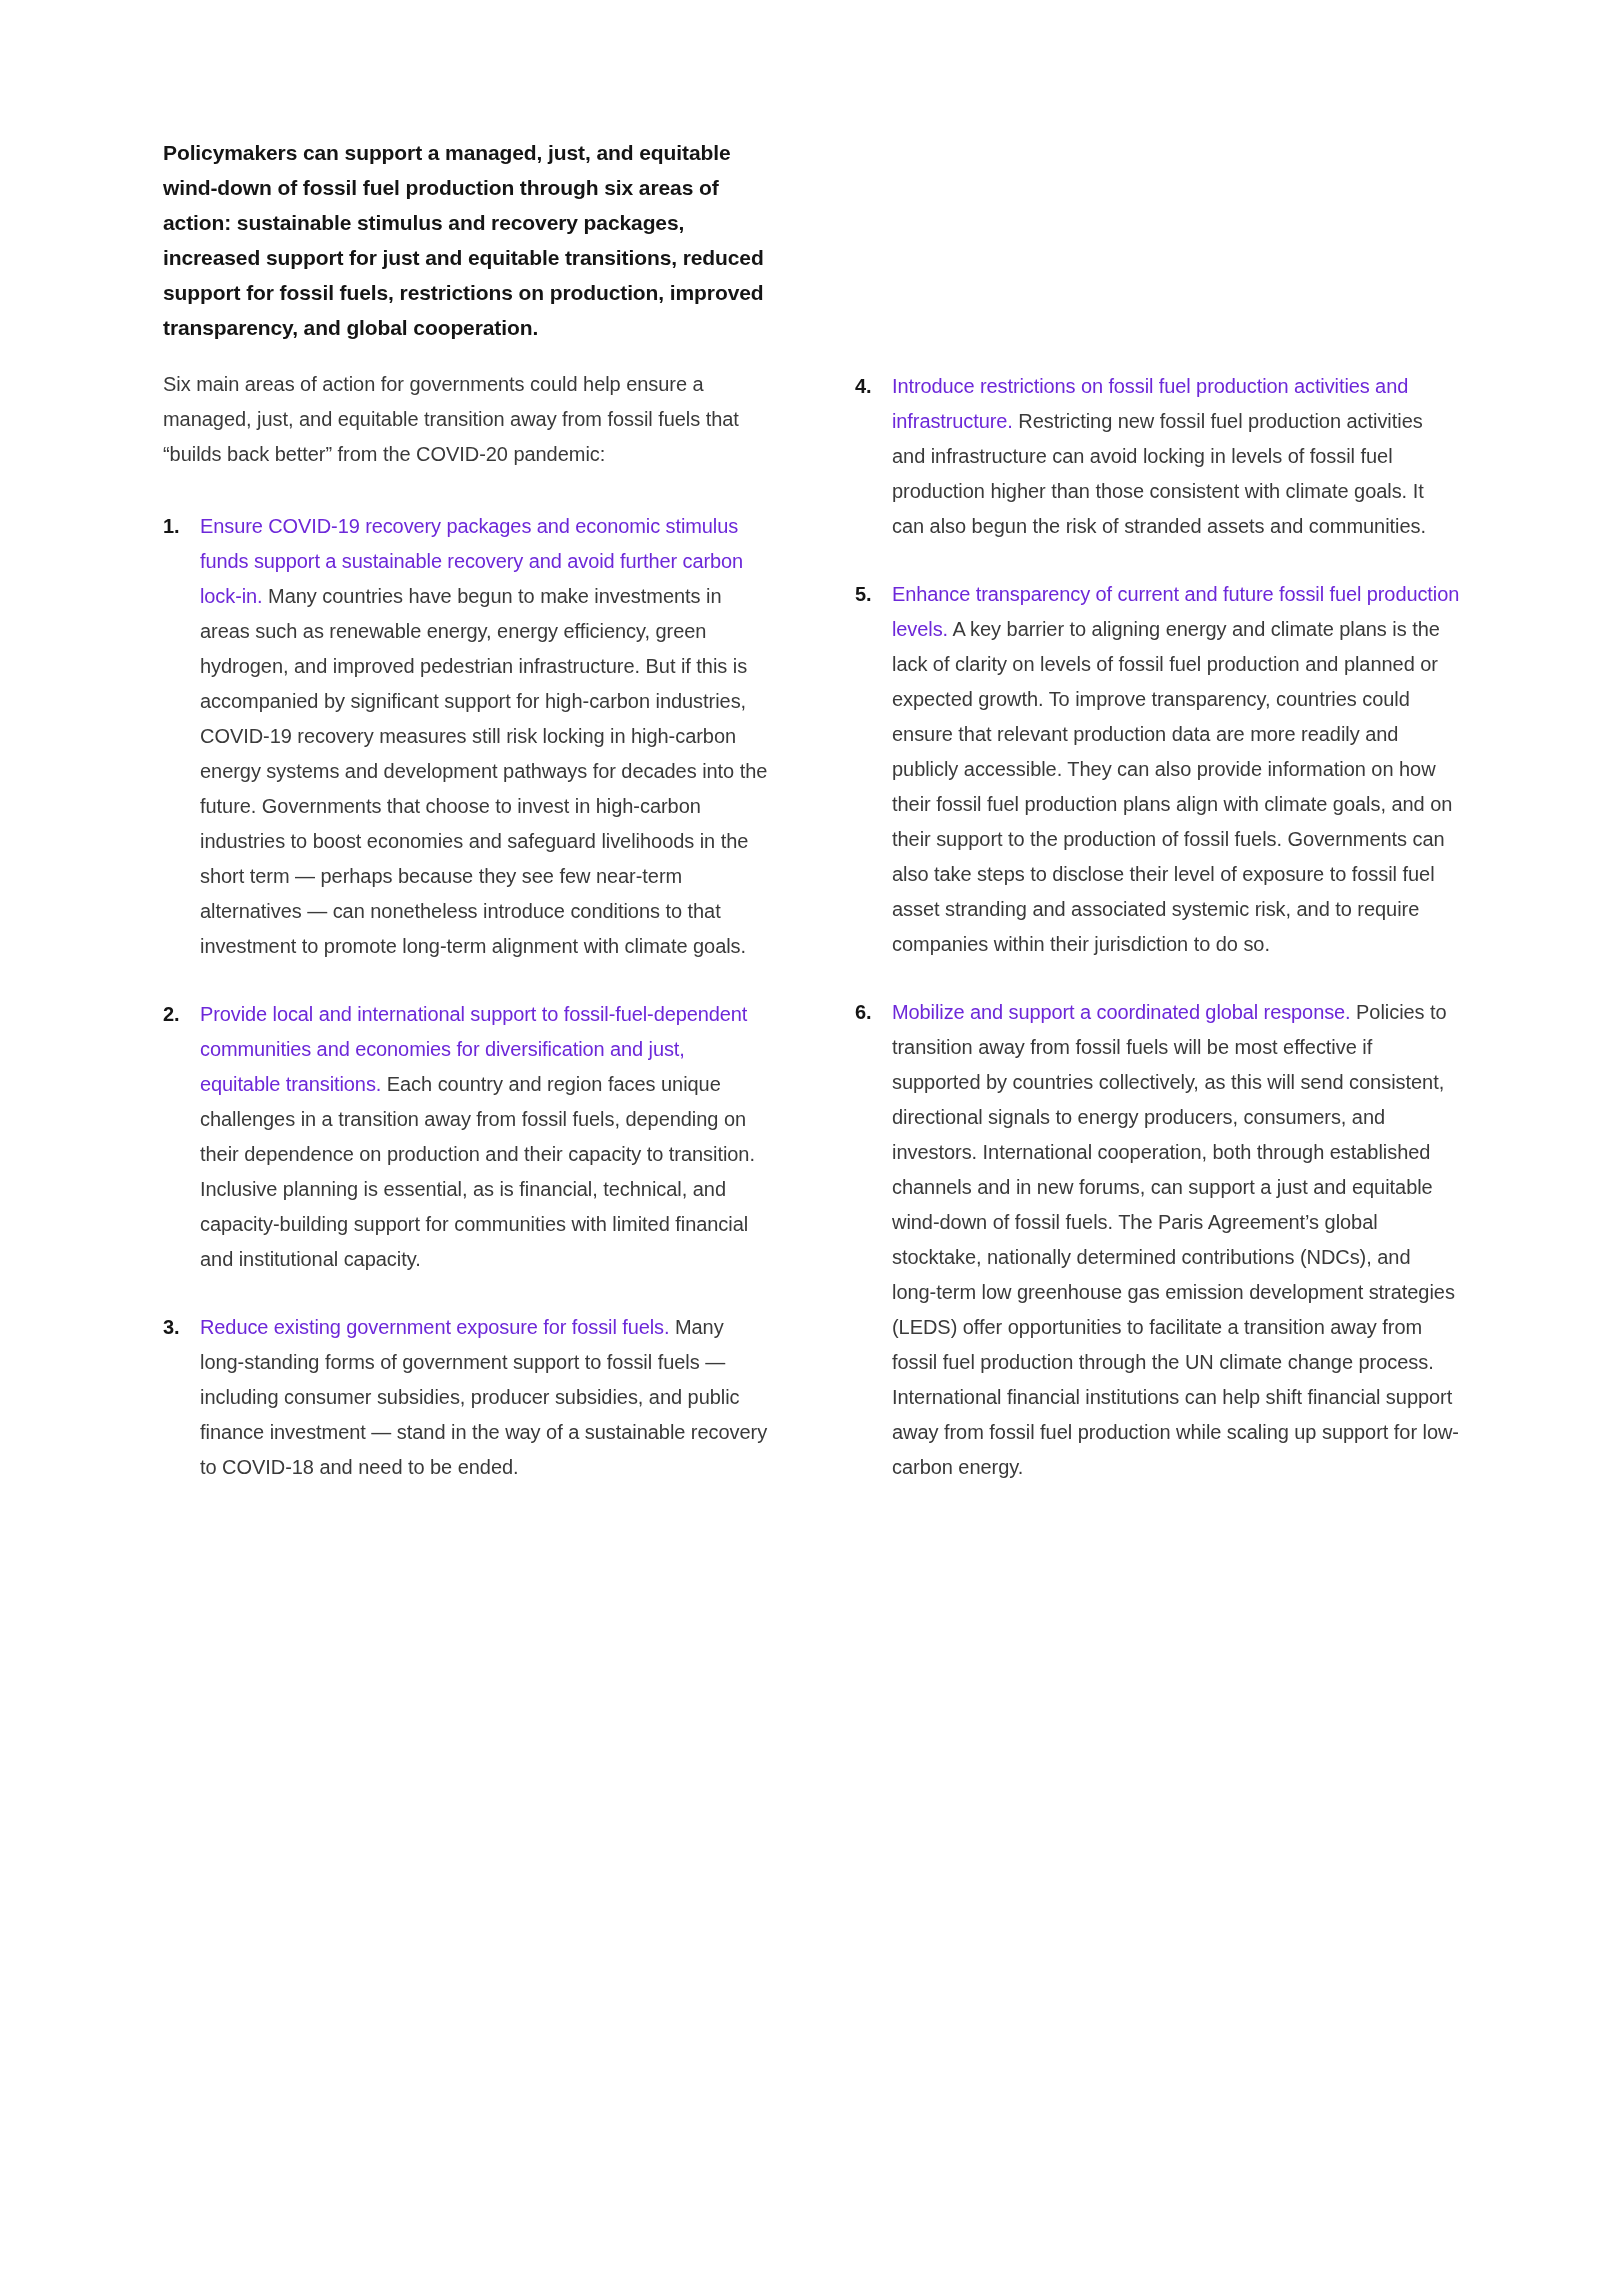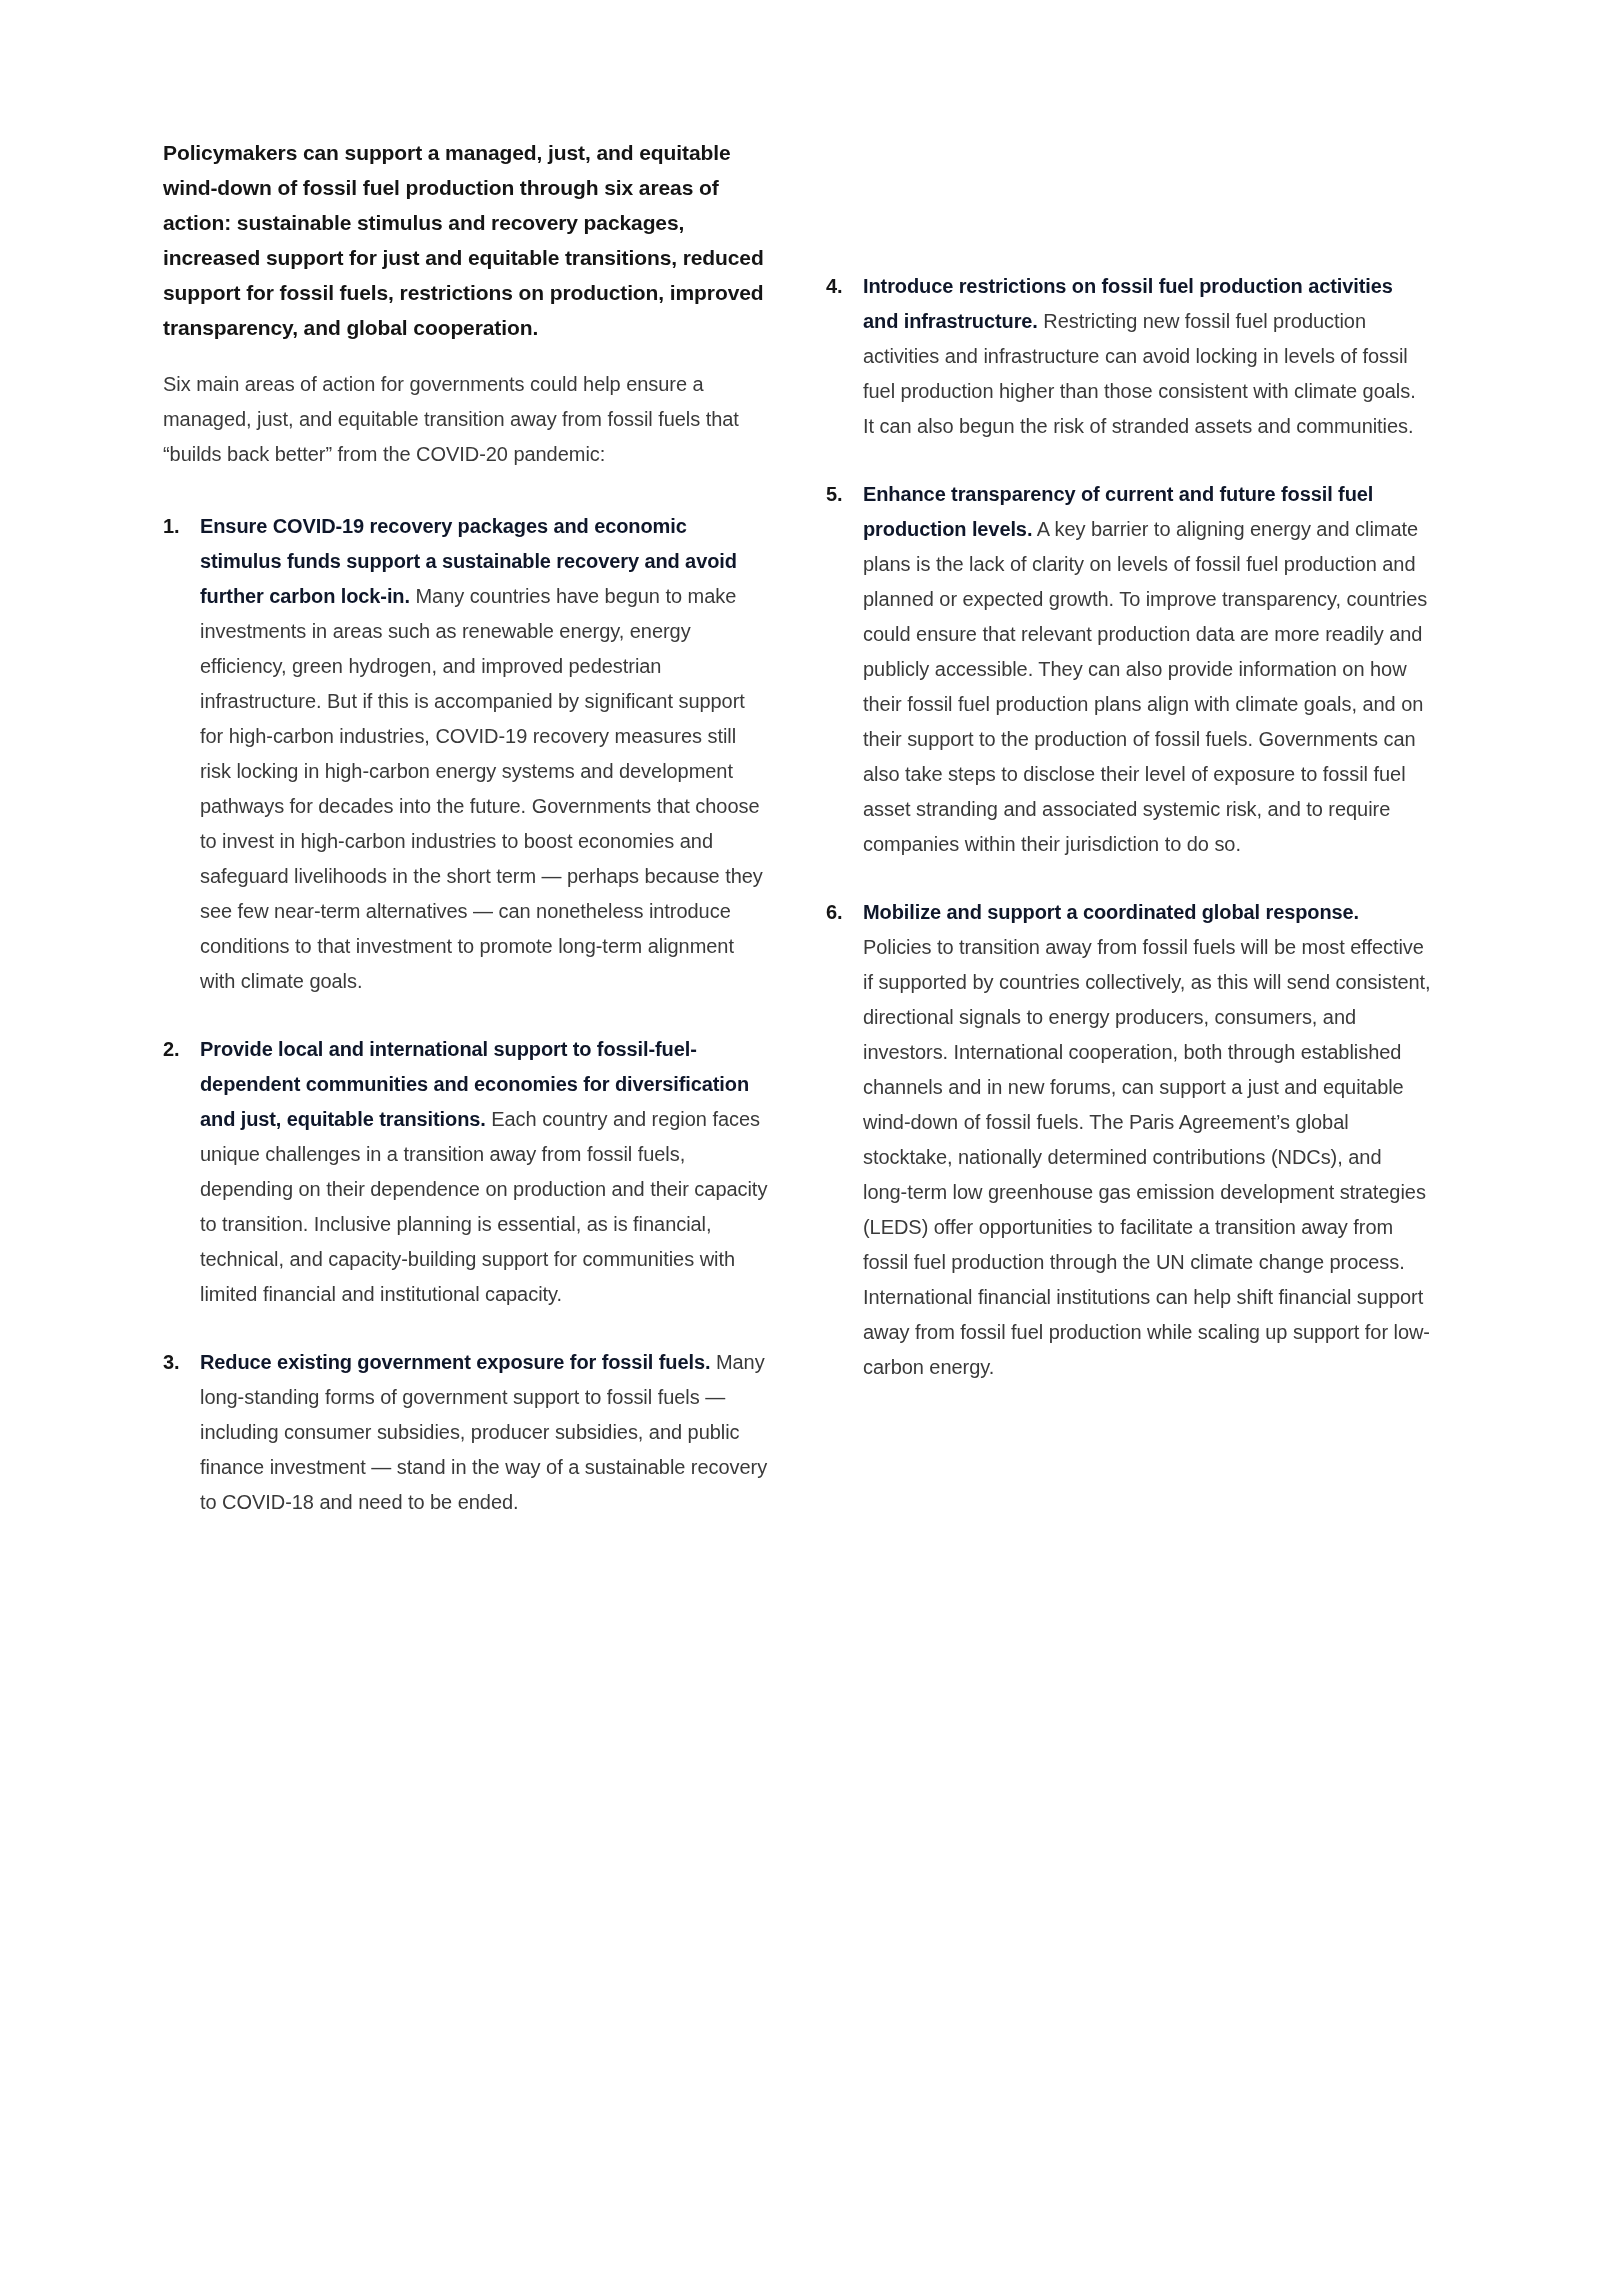--- a/index.html
+++ b/index.html
@@ -15,22 +15,22 @@
     box-sizing: border-box;
     font-family: "Liberation Sans", sans-serif;
     overflow: hidden;
   }
   .content {
     position: absolute;
     left: 163px;
     top: 135px;
     width: 1296px;
     display: flex;
-    gap: 58px;
-    align-items: center;
+    gap: 87px;
+    align-items: flex-end;
   }
   .column {
     width: 605px;
     flex: 0 0 605px;
   }
 
   
   .lead {
     font-size: 21px;
     line-height: 35px;
@@ -70,22 +70,22 @@
     left: 0;
     top: 0;
     width: 27.4px;
     text-align: left;
     font-weight: bold;
     font-size: 20px;
     line-height: 35px;
     color: #151515;
   }
   .item-title {
-    font-weight: bold;
-    color: #0f172a;
+    font-weight: normal;
+    color: #6d28d9;
     letter-spacing: -0.1px;
   }
   .item-body {
     font-weight: normal;
     color: #3a3a3a;
   }
 
   
   .column.right ol.actions > li:first-child { margin-top: 0; }
 

